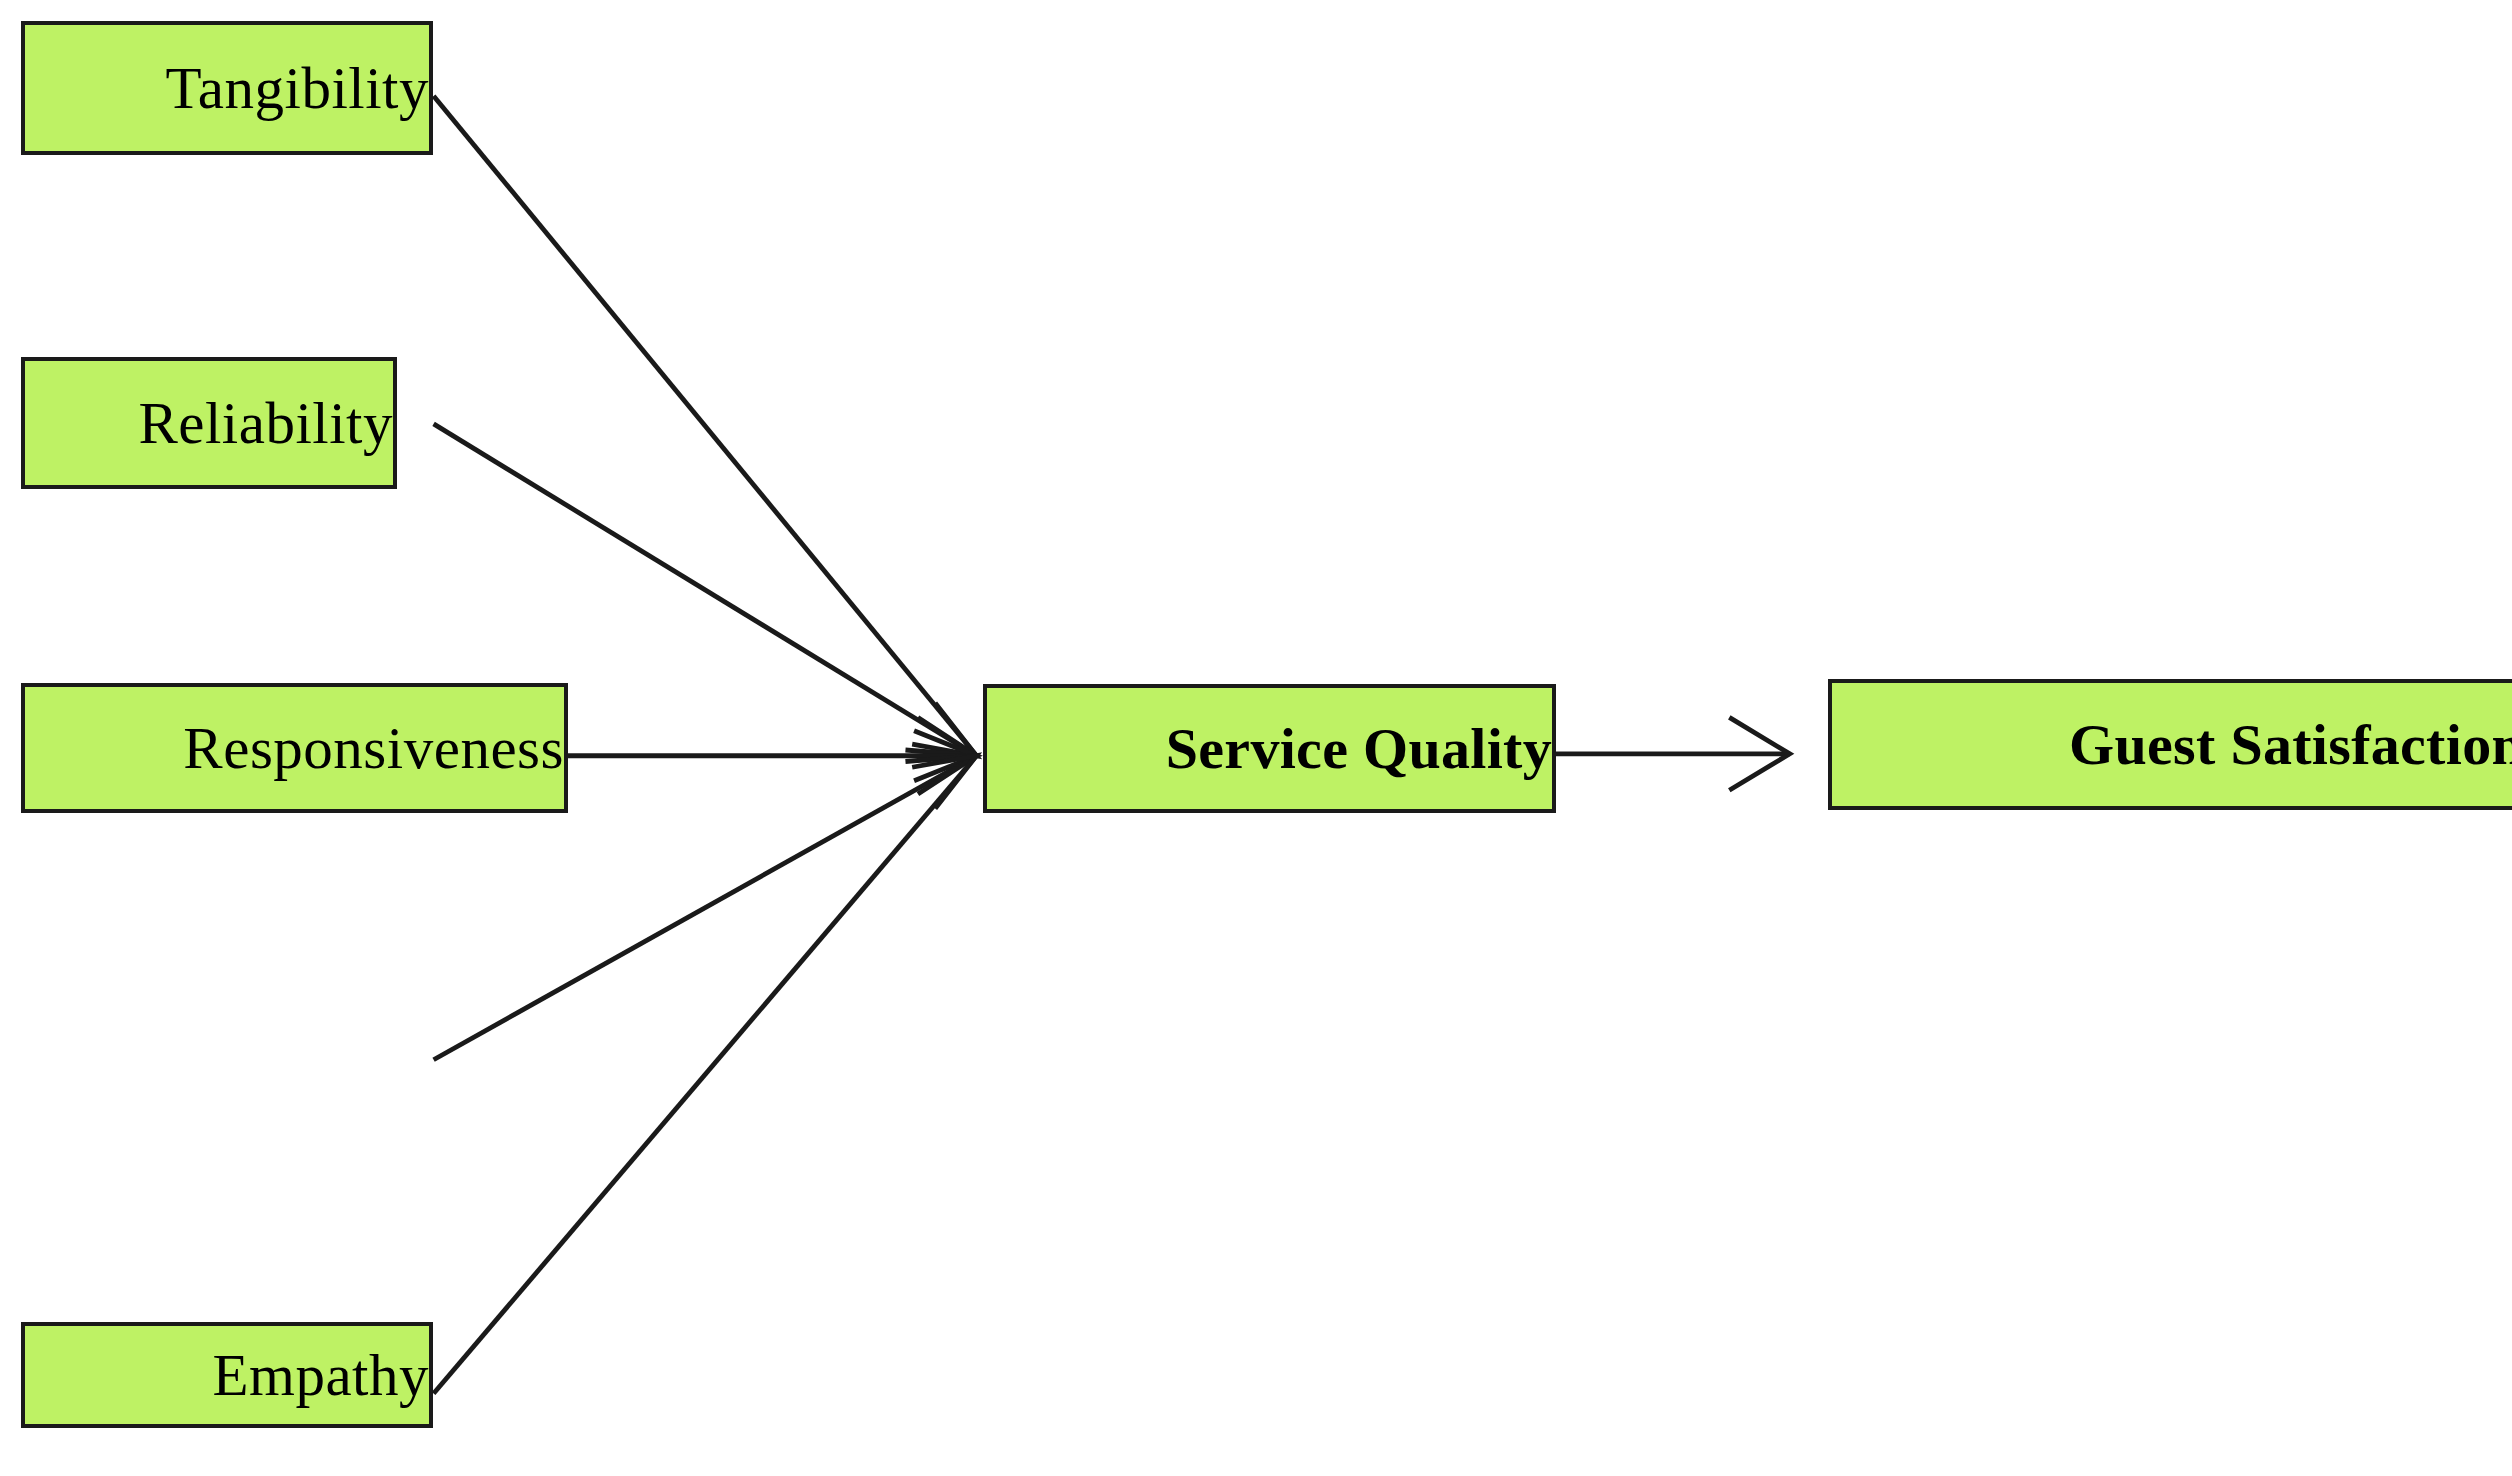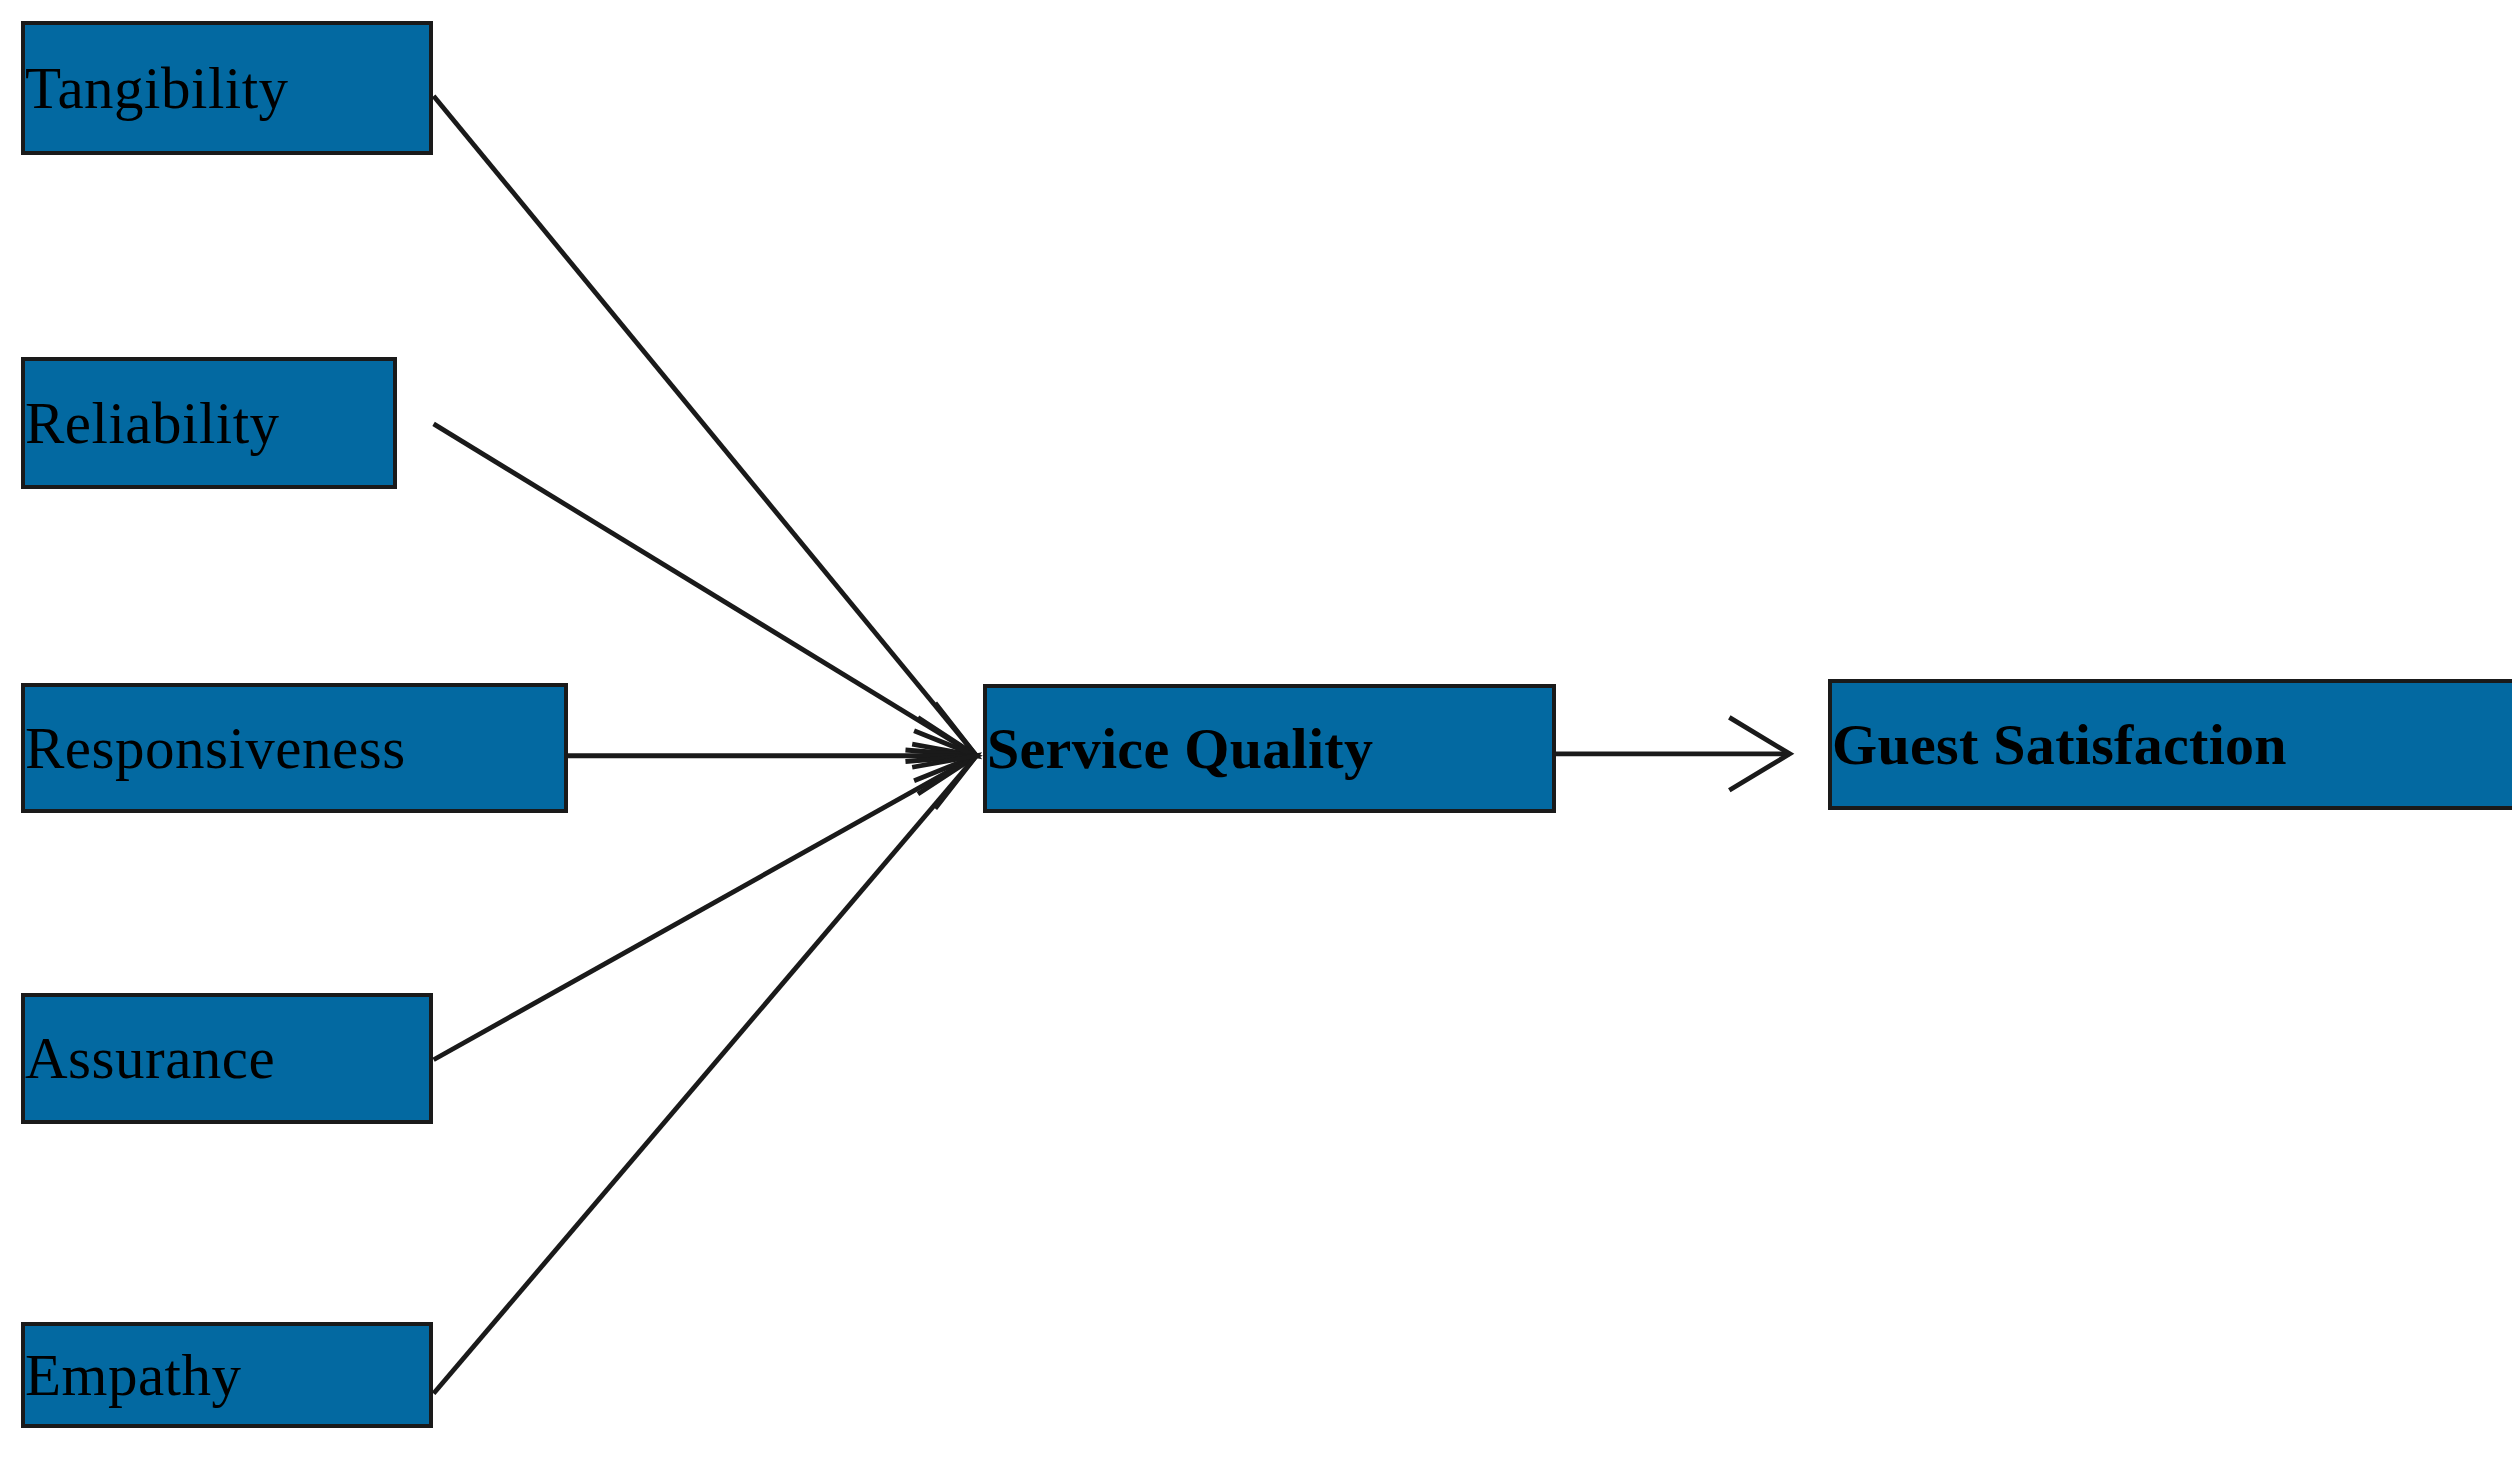--- a/index.html
+++ b/index.html
@@ -20,25 +20,25 @@
     position: absolute;
     left: 0;
     top: 0;
     width: 2512px;
     height: 1476px;
     pointer-events: none;
   }
   .node {
     position: absolute;
     box-sizing: border-box;
-    background: #0369a1;
+    background: #bef264;
     border: 4.8px solid #1a1a1a;
     display: flex;
     align-items: center;
-    justify-content: flex-start;
+    justify-content: flex-end;
     color: #000000;
     line-height: 1;
     white-space: nowrap;
   }
   .node .node-label {
     display: block;
     font-size: 59px;
     letter-spacing: 0.5px;
   }
   .node.bold .node-label {
@@ -103,23 +103,20 @@
   </div>
 
   <div class="node" id="node-reliability">
     <span class="node-label">Reliability</span>
   </div>
 
   <div class="node" id="node-responsiveness">
     <span class="node-label">Responsiveness</span>
   </div>
 
-  <div class="node" id="node-assurance">
-    <span class="node-label">Assurance</span>
-  </div>
 
   <div class="node" id="node-empathy">
     <span class="node-label">Empathy</span>
   </div>
 
   <div class="node bold" id="node-service-quality">
     <span class="node-label">Service Quality</span>
   </div>
 
   <div class="node bold" id="node-guest-satisfaction">

